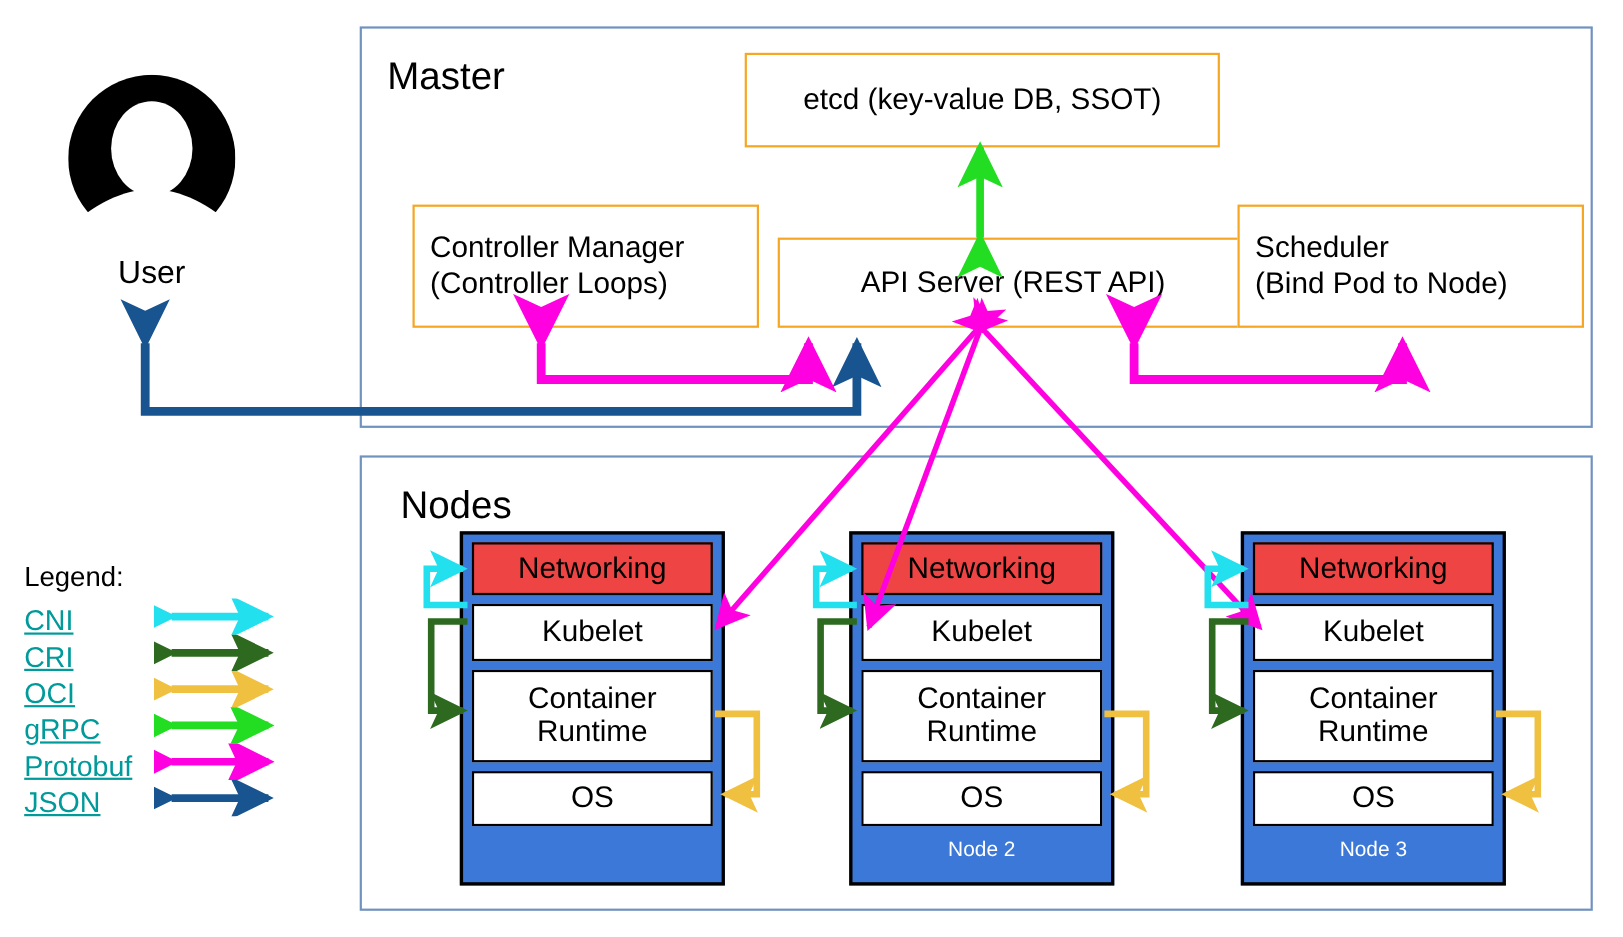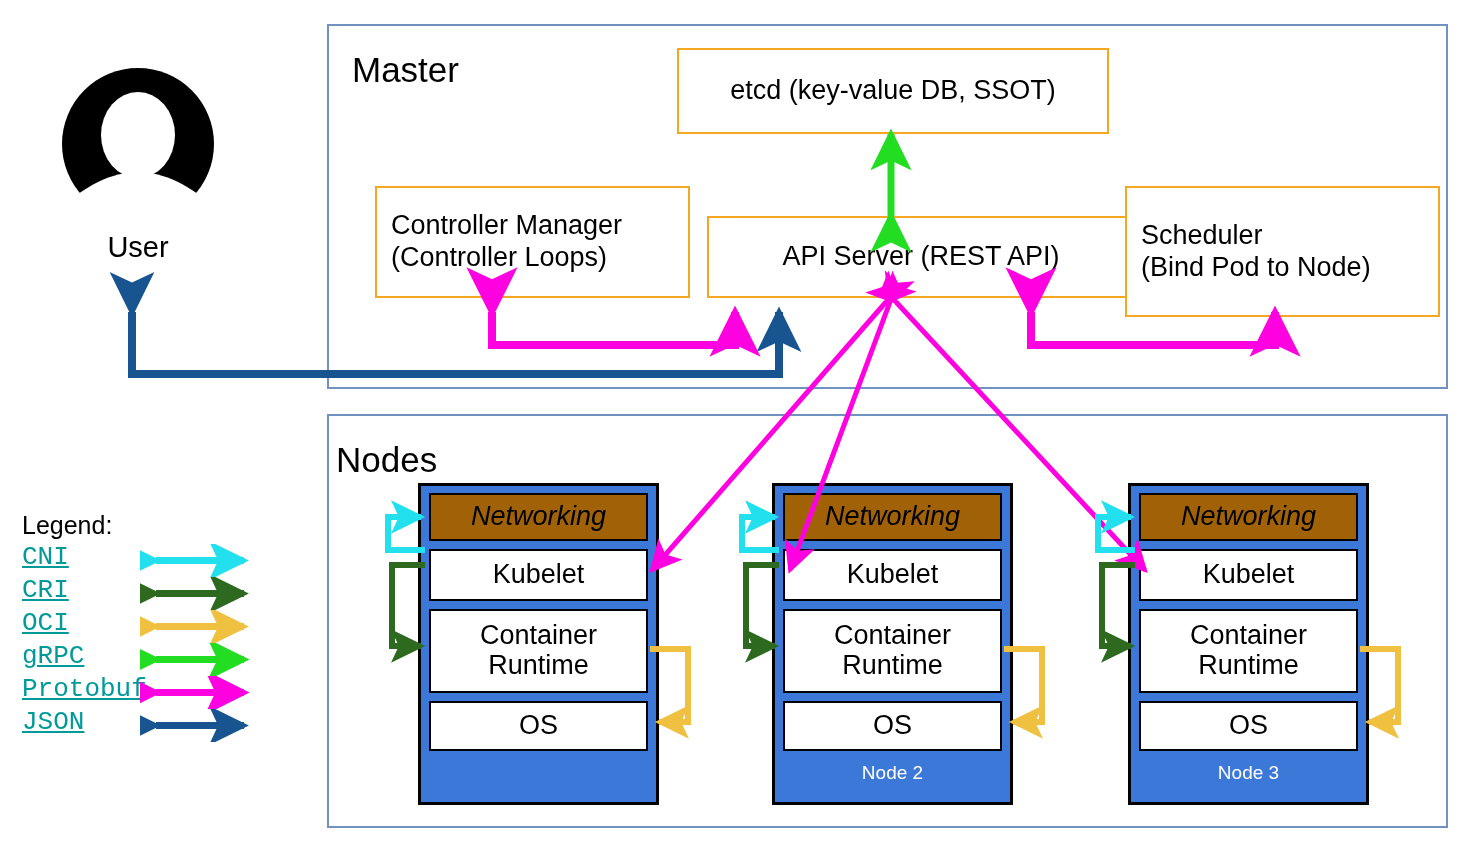--- a/index.html
+++ b/index.html
@@ -78,22 +78,21 @@
     box-sizing: border-box;
     display: flex;
     align-items: center;
     justify-content: center;
     text-align: center;
     color: #000000;
     font-size: 27px;
     line-height: 1.1;
   }
   .node-slot.networking {
-    background: #a16207;
-    font-style: italic;
+    background: #ef4444;
   }
   .slot-gap { height: 8px; flex: 0 0 auto; }
   .node-label {
     color: #ffffff;
     font-size: 19px;
     text-align: center;
     padding-top: 12px;
     line-height: 1;
   }
 
@@ -113,23 +112,22 @@
   #legend { position: absolute; }
   .legend-title {
     font-size: 25px;
     color: #000000;
     line-height: 1;
     margin-bottom: 6px;
     white-space: nowrap;
   }
   .legend-row {
     display: flex;
-    align-items: flex-start;
+    align-items: flex-end;
     height: 33px;
-    font-family: Liberation Mono, monospace;
   }
   .legend-label {
     width: 118px;
     font-size: 26px;
     color: #009a9a;
     text-decoration: underline;
     line-height: 1;
     white-space: nowrap;
   }
   .legend-swatch { width: 120px; height: 33px; }
@@ -297,29 +295,29 @@
     <span>
       <span>Controller Manager</span><br>
       <span>(Controller Loops)</span>
     </span>
   </div>
 
   <div class="comp-box" style="left:707px; top:216px; width:428px; height:82px;">
     <span>API Server (REST API)</span>
   </div>
 
-  <div class="comp-box left-text" style="left:1125px; top:186px; width:315px; height:131px;">
+  <div class="comp-box left-text" style="left:1125px; top:186px; width:315px; height:112px;">
     <span>
       <span>Scheduler</span><br>
       <span>(Bind Pod to Node)</span>
     </span>
   </div>
 
   <div class="group-box" style="left:327px; top:414px; width:1121px; height:414px;"></div>
-  <div class="group-title" style="left:336px; top:442px;">Nodes</div>
+  <div class="group-title" style="left:364px; top:442px;">Nodes</div>
 
   <div class="node" style="left:418px; top:483px; width:241px; height:322px;">
     <div class="node-slot networking" style="height:48px;">
       <span>Networking</span>
     </div>
     <div class="slot-gap"></div>
     <div class="node-slot" style="height:52px;">
       <span>Kubelet</span>
     </div>
     <div class="slot-gap"></div>

